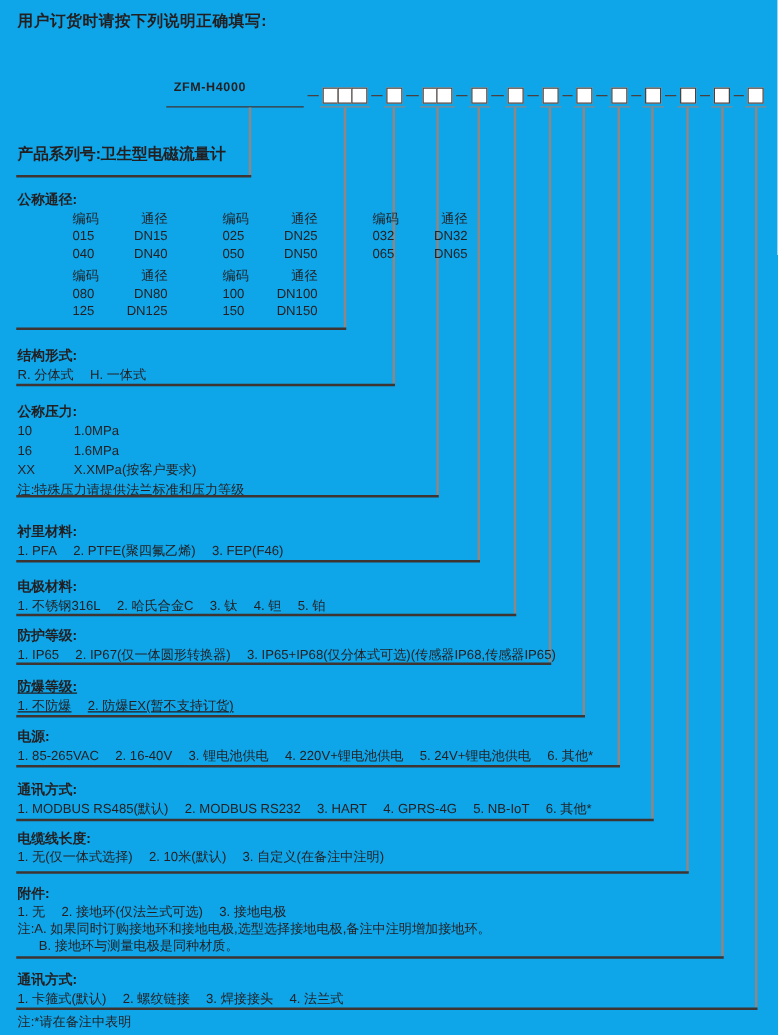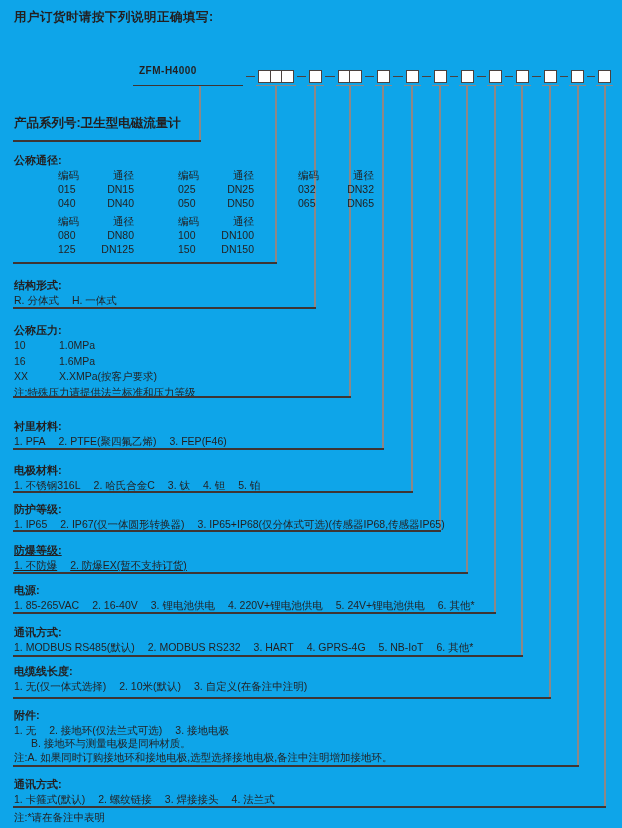--- a/index.html
+++ b/index.html
@@ -267,22 +267,22 @@
         </div>
       </div>
       <div class="hrule" style="left: 13px; top: 697px; width: 538px;"></div>
       <div class="section" style="top: 708px;">
         <div class="sec-heading">附件:</div>
         <div class="opts">
           <span>1. 无</span>
           <span>2. 接地环(仅法兰式可选)</span>
           <span>3. 接地电极</span>
         </div>
+        <div class="anote">注:A. 如果同时订购接地环和接地电极,选型选择接地电极,备注中注明增加接地环。</div>
         <div class="anote cont">B. 接地环与测量电极是同种材质。</div>
-        <div class="anote">注:A. 如果同时订购接地环和接地电极,选型选择接地电极,备注中注明增加接地环。</div>
       </div>
       <div class="hrule" style="left: 13px; top: 765px; width: 566px;"></div>
       <div class="section" style="top: 777px;">
         <div class="sec-heading">通讯方式:</div>
         <div class="opts">
           <span>1. 卡箍式(默认)</span>
           <span>2. 螺纹链接</span>
           <span>3. 焊接接头</span>
           <span>4. 法兰式</span>
         </div>

